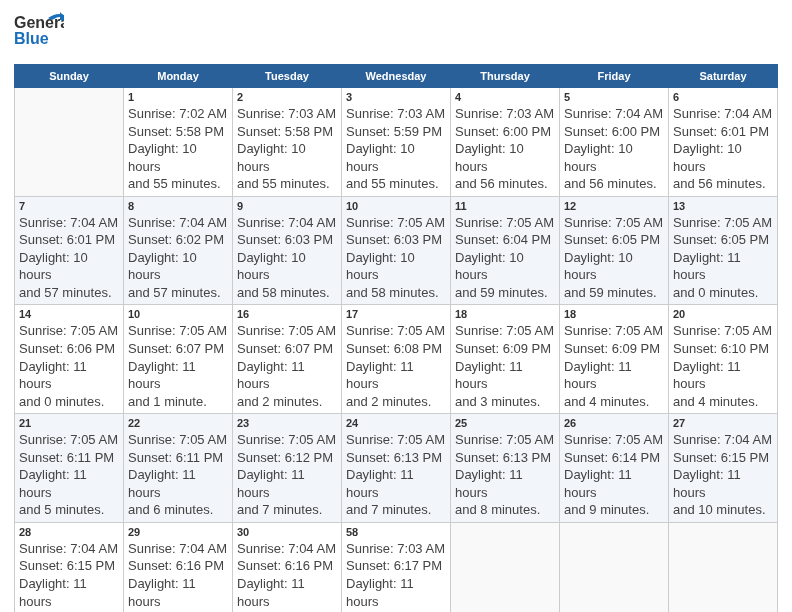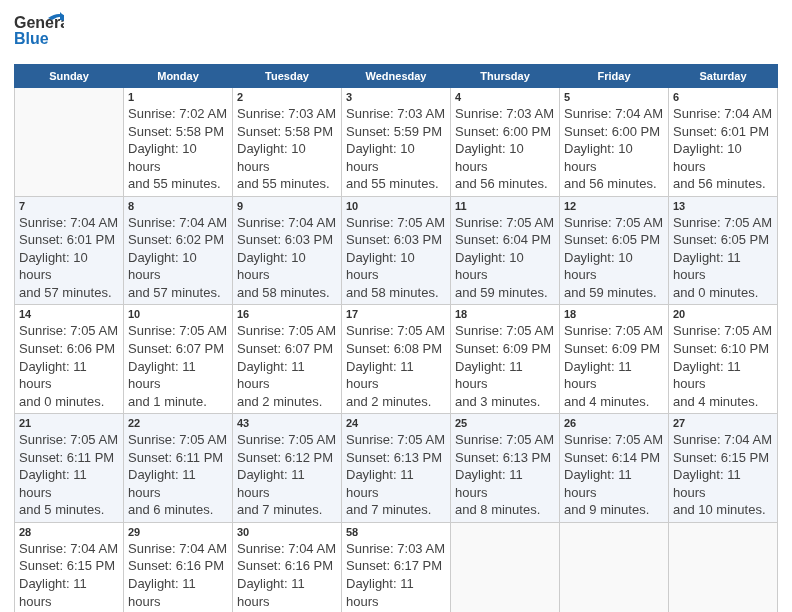--- a/index.html
+++ b/index.html
@@ -273,21 +273,21 @@
 and 5 minutes.</div>
           </td>
           <td>
             <div class="day-num">22</div>
             <div class="day-info" style="white-space: pre-line;">Sunrise: 7:05 AM
 Sunset: 6:11 PM
 Daylight: 11 hours
 and 6 minutes.</div>
           </td>
           <td>
-            <div class="day-num">43</div>
+            <div class="day-num">23</div>
             <div class="day-info" style="white-space: pre-line;">Sunrise: 7:05 AM
 Sunset: 6:12 PM
 Daylight: 11 hours
 and 7 minutes.</div>
           </td>
           <td>
             <div class="day-num">24</div>
             <div class="day-info" style="white-space: pre-line;">Sunrise: 7:05 AM
 Sunset: 6:13 PM
 Daylight: 11 hours

